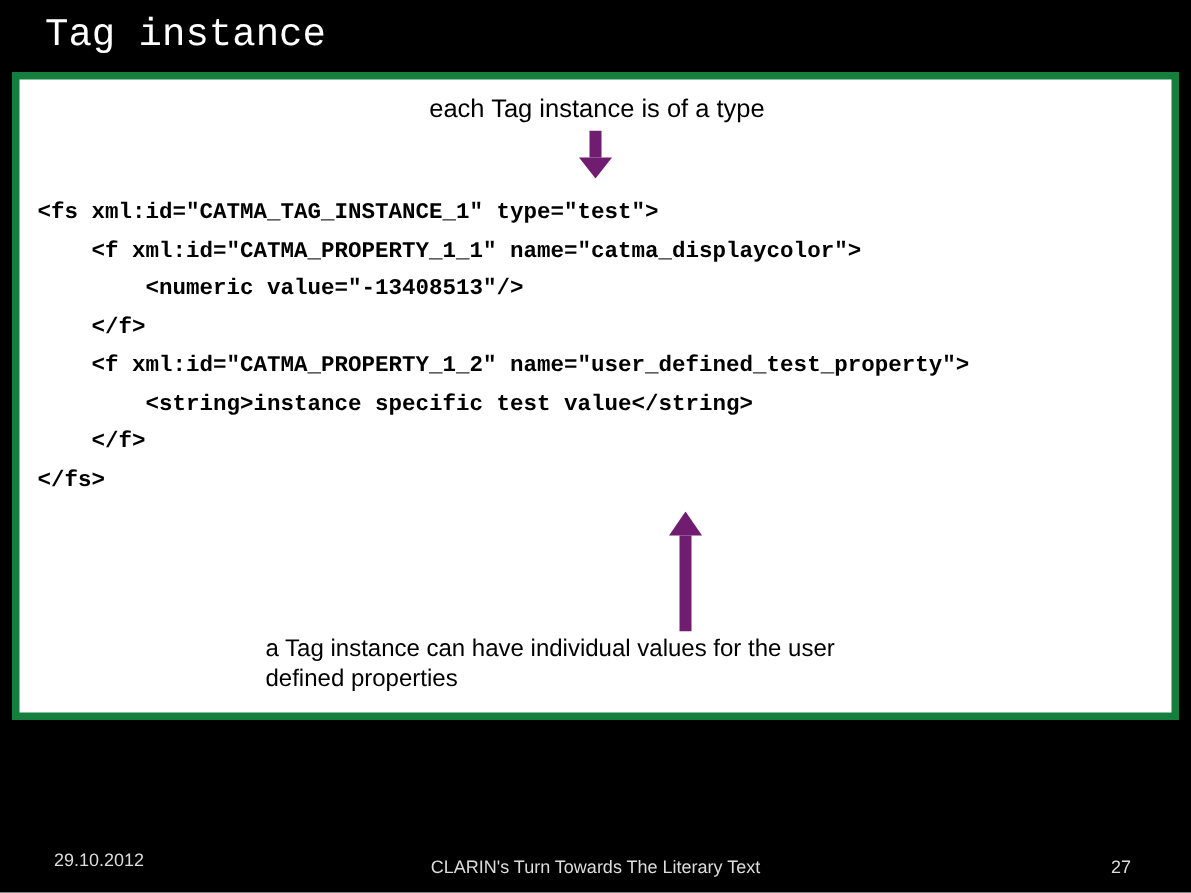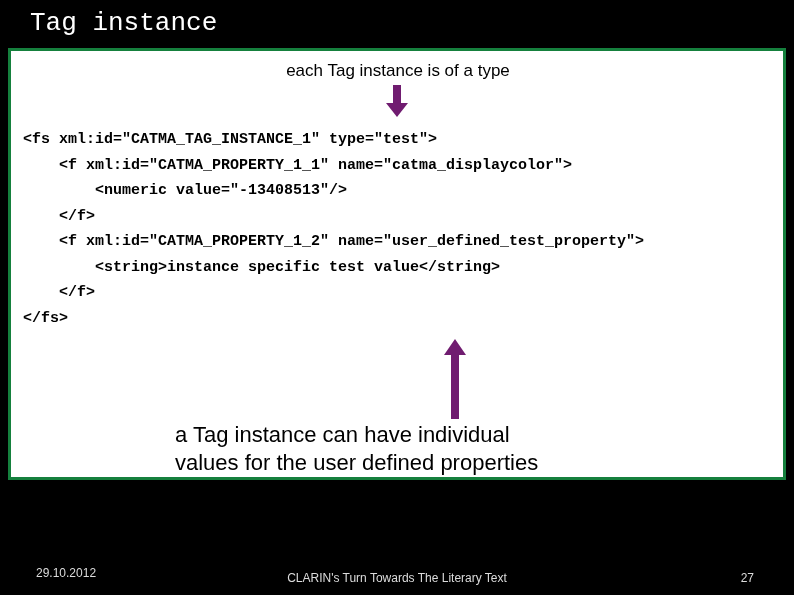--- a/index.html
+++ b/index.html
@@ -12,21 +12,21 @@
     overflow: hidden;
   }
   .title {
     color: #fff;
     font-family: Liberation Mono, monospace;
     font-size: 26px;
     padding: 8px 0 10px 30px;
   }
   .content-box {
     background: #fff;
-    border: 3px solid #15803d;
+    border: 5px solid #15803d;
     margin: 0 8px;
     height: 432px;
     position: relative;
     padding: 10px 10px 10px 12px;
   }
   .caption-top {
     text-align: center;
     font-size: 17px;
     color: #000;
     margin-bottom: 4px;
@@ -48,21 +48,21 @@
   }
   .arrow-up {
     position: absolute;
     left: 433px;
     top: 288px;
   }
   .caption-bottom {
     position: absolute;
     left: 164px;
     top: 370px;
-    font-size: 22px;
+    font-size: 16px;
     color: #000;
     width: 400px;
     line-height: 1.25;
   }
   .footer {
     position: absolute;
     bottom: 10px;
     left: 0;
     width: 100%;
     color: #dcdcdc;

